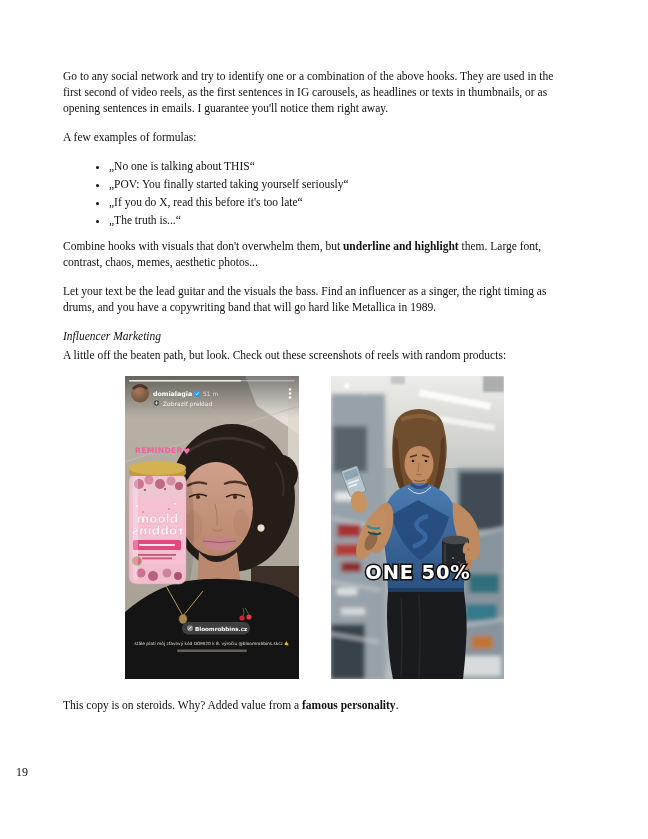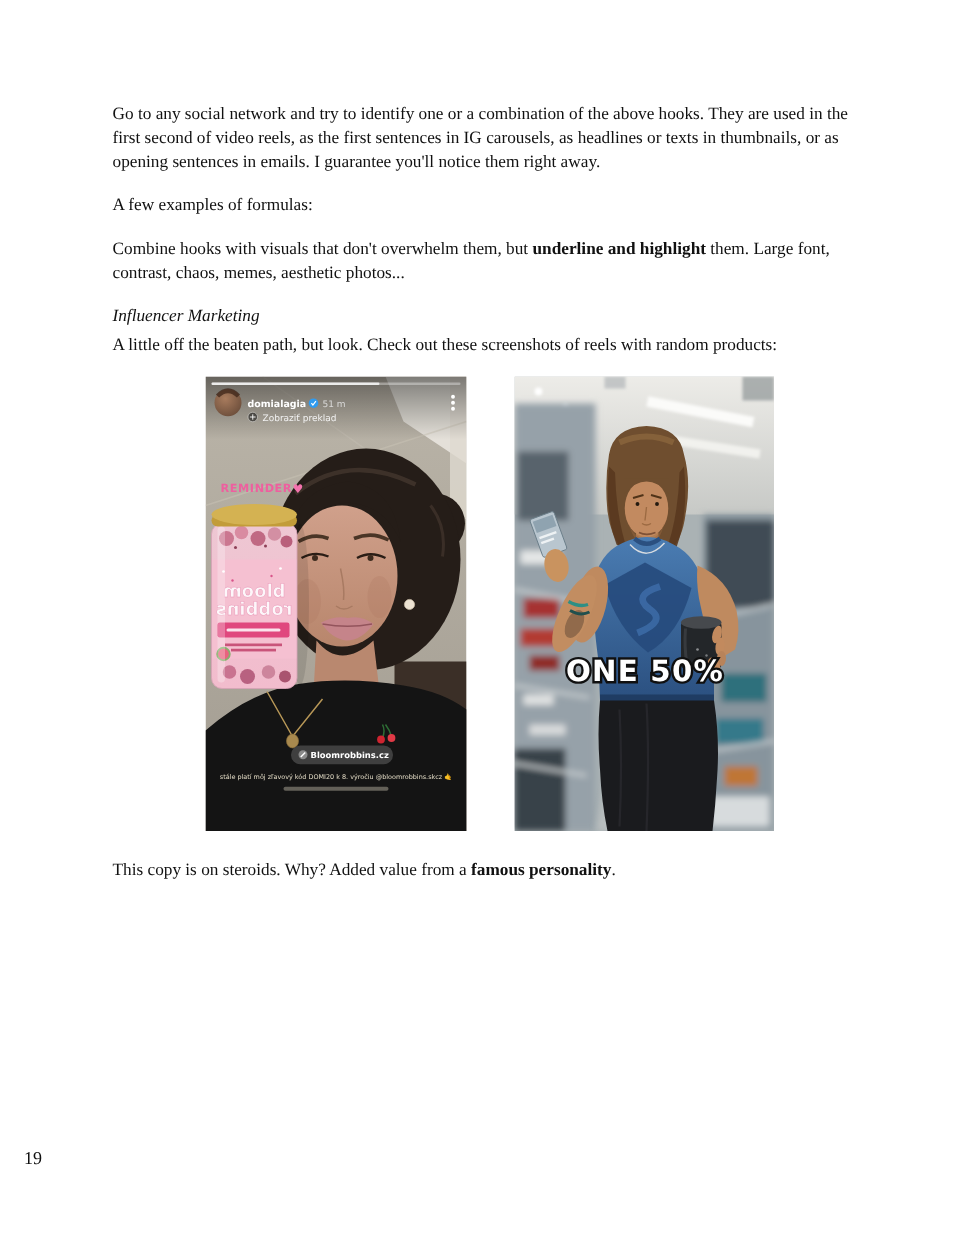--- a/index.html
+++ b/index.html
@@ -1,38 +1,45 @@
 <!DOCTYPE html>
 <html><head>
 <meta charset="utf-8">
 <style>
   html,body{margin:0;padding:0}
   body{width:648px;height:839px;background:#ffffff;position:relative;overflow:hidden;
        font-family:"Liberation Serif",serif;color:#111}
-  .content{position:absolute;left:75px;top:68px;width:499px;font-size:11.5px;line-height:16px}
+  .content{position:absolute;left:63px;top:68px;width:499px;font-size:11.5px;line-height:16px}
   p{margin:0 0 13px}
   .b{font-weight:bold}
   ul{margin:0 0 9px;padding-left:46px}
   li{line-height:17px;margin-bottom:1px}
   .subhead{font-weight:normal;font-style:italic;margin:0 0 3px}
   .figs{position:relative;height:303px;margin:5px 0 18px}
   .fig{position:absolute;top:0}
   .fig.left{left:62px;width:174px;height:303px}
   .fig.right{left:268px;width:173px;height:217px}
   svg{display:block}
   .svui{font-family:"DejaVu Sans","Liberation Sans",sans-serif}
   .pagenum{position:absolute;top:765px;left:16px;width:100%;text-align:left;font-size:12px}
 </style>
 </head>
 <body>
 
 <div class="content">
   <p>Go to any social network and try to identify one or a combination of the above hooks. They are used in the first second of video reels, as the first sentences in IG carousels, as headlines or texts in thumbnails, or as opening sentences in emails. I guarantee you'll notice them right away.</p>
   <p>A few examples of formulas:</p>
+  <ul>
+    <li>„No one is talking about THIS“</li>
+    <li>„POV: You finally started taking yourself seriously“</li>
+    <li>„If you do X, read this before it's too late“</li>
+    <li>„The truth is...“</li>
+  </ul>
   <p><span>Combine hooks with visuals that don't overwhelm them, but </span><span class="b">underline and highlight</span><span> them. Large font, contrast, chaos, memes, aesthetic photos...</span></p>
+  <p>Let your text be the lead guitar and the visuals the bass. Find an influencer as a singer, the right timing as drums, and you have a copywriting band that will go hard like Metallica in 1989.</p>
   <div class="subhead">Influencer Marketing</div>
   <p>A little off the beaten path, but look. Check out these screenshots of reels with random products:</p>
 
   <div class="figs">
 
     <div class="fig left">
       <svg width="174" height="303" viewBox="0 0 174 303">
         <defs>
           <linearGradient id="wallG" x1="0" y1="0" x2="0" y2="1">
             <stop offset="0" stop-color="#bab4a8"></stop>

